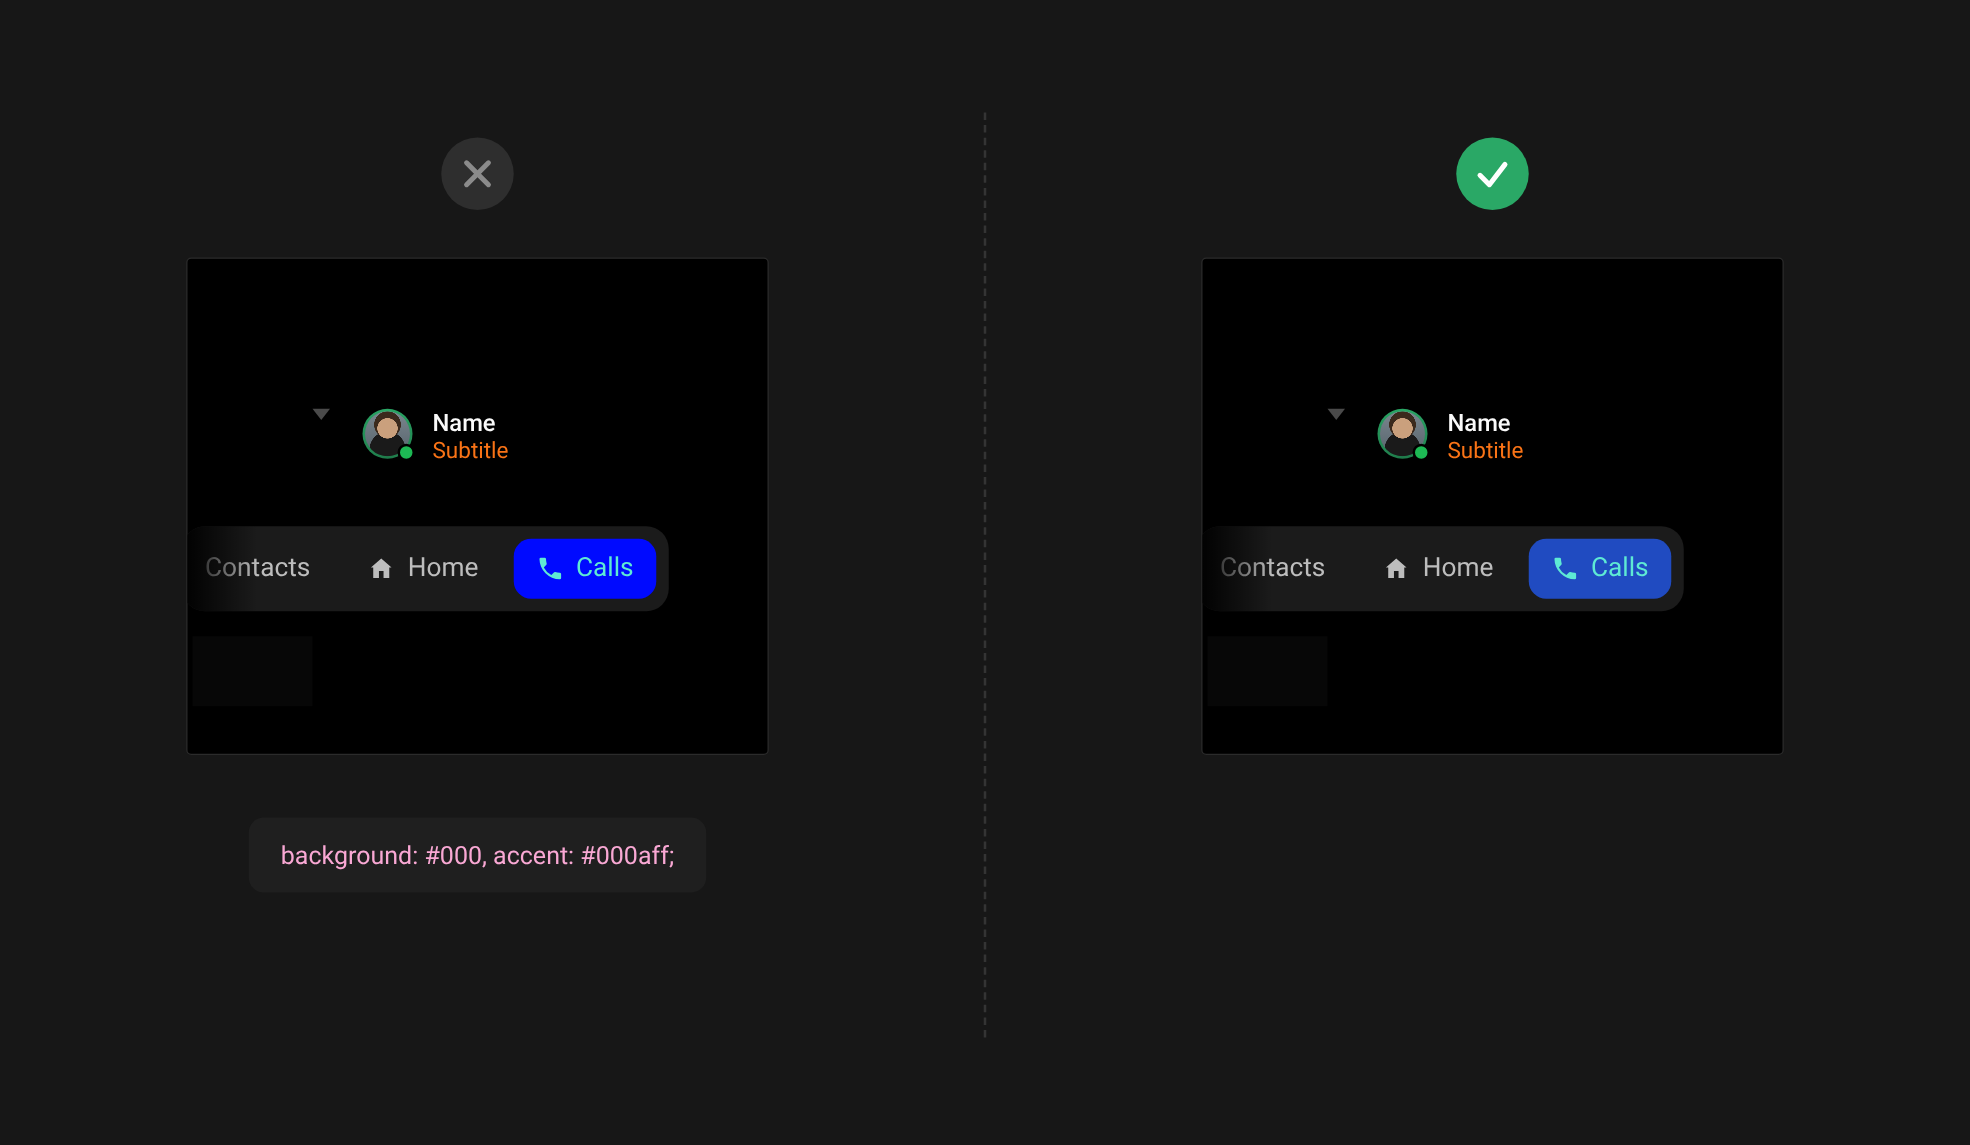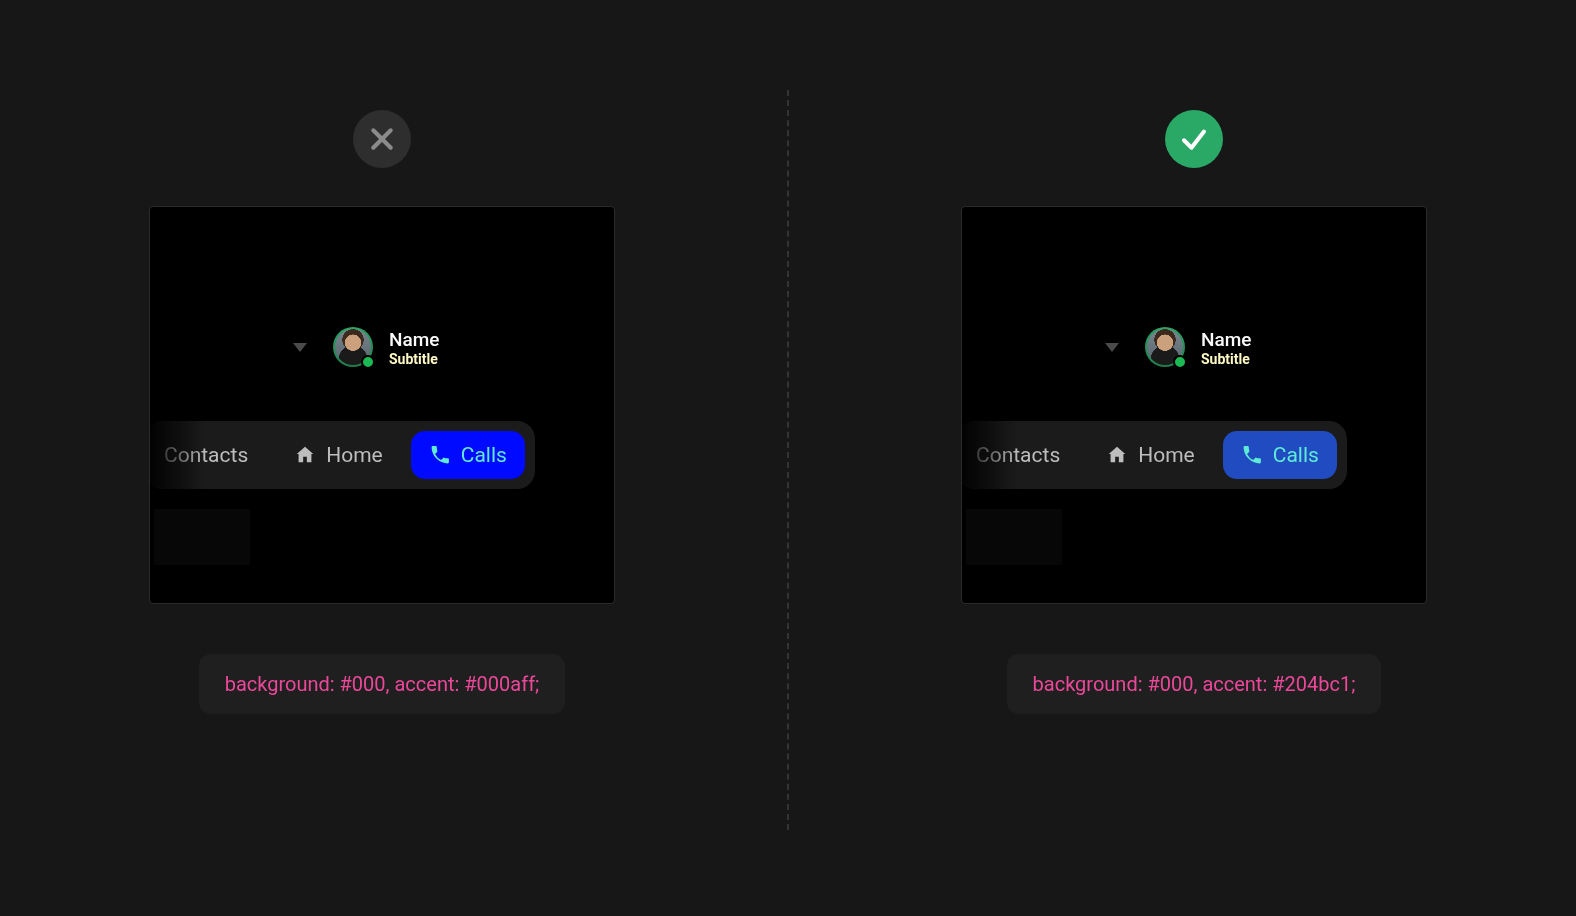--- a/index.html
+++ b/index.html
@@ -55,23 +55,22 @@
     position: relative;
     overflow: hidden;
   }
 
   .profile-row {
     position: absolute;
     top: 120px;
     left: 0;
     right: 0;
     display: flex;
-    align-items: center;
+    align-items: flex-start;
     padding-left: 100px;
-    margin-left: 43px;
   }
   .chevron {
     width: 0; height: 0;
     border-left: 7px solid transparent;
     border-right: 7px solid transparent;
     border-top: 9px solid #4a4a4a;
     margin-right: 26px;
   }
   .avatar-wrap { position: relative; margin-right: 16px; }
   .avatar-ring {
@@ -90,21 +89,21 @@
   }
   .presence-dot {
     position: absolute;
     right: -2px; bottom: -2px;
     width: 14px; height: 14px;
     border-radius: 50%;
     background: #1db954;
     border: 2px solid #000;
   }
   .name-block .name-line { color: #fafafa; font-size: 19px; font-weight: 500; }
-  .name-block .sub-line  { color: #fef9c3; font-size: 14px; font-weight: bold; }
+  .name-block .sub-line  { color: #f97316; font-size: 18px; }
 
   .tabbar {
     position: absolute;
     left: -4px;
     top: 214px;
     background: #1b1b1b;
     border-radius: 18px;
     padding: 10px;
     display: flex;
     align-items: center;
@@ -144,21 +143,21 @@
     width: 96px;
     height: 56px;
     background: #070707;
   }
 
   .caption-pill {
     margin-top: 50px;
     background: #1f1f1f;
     border-radius: 12px;
     padding: 18px 26px;
-    color: #ec4899;
+    color: #f9a8d4;
     font-size: 20px;
   }
 </style>
 </head>
 <body>
 
 <div class="stage">
 
   <div class="divider"></div>
 
@@ -245,16 +244,15 @@
           <svg class="ico" viewBox="0 0 24 24" fill="currentColor">
             <path d="M6.6 10.8a15 15 0 006.6 6.6l2.2-2.2a1.2 1.2 0 011.2-.3 13 13 0 003.9.6 1.2 1.2 0 011.2 1.2V20a1.2 1.2 0 01-1.2 1.2A18 18 0 012.8 3.5 1.2 1.2 0 014 2.3h3.3a1.2 1.2 0 011.2 1.2 13 13 0 00.6 3.9 1.2 1.2 0 01-.3 1.2L6.6 10.8z"></path>
           </svg>
           <span>Calls</span>
         </div>
       </div>
 
       <div class="dark-rect"></div>
     </div>
 
-    <div class="caption-pill">background: #000, accent: #204bc1;</div>
   </div>
 
 </div>
 
 </body></html>

